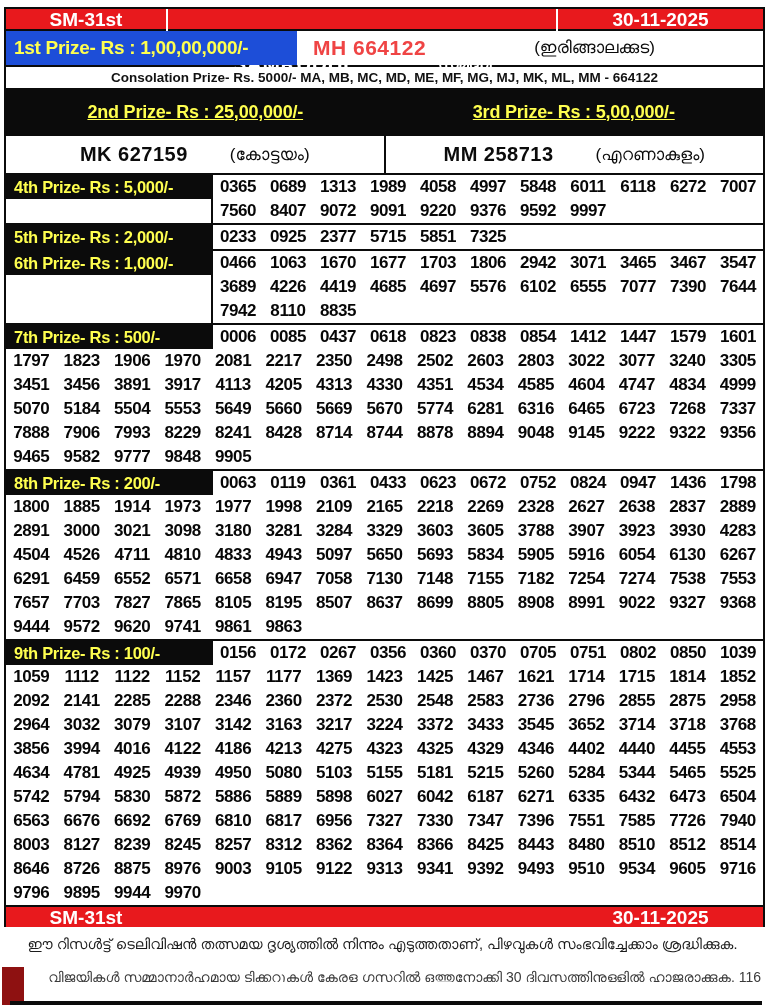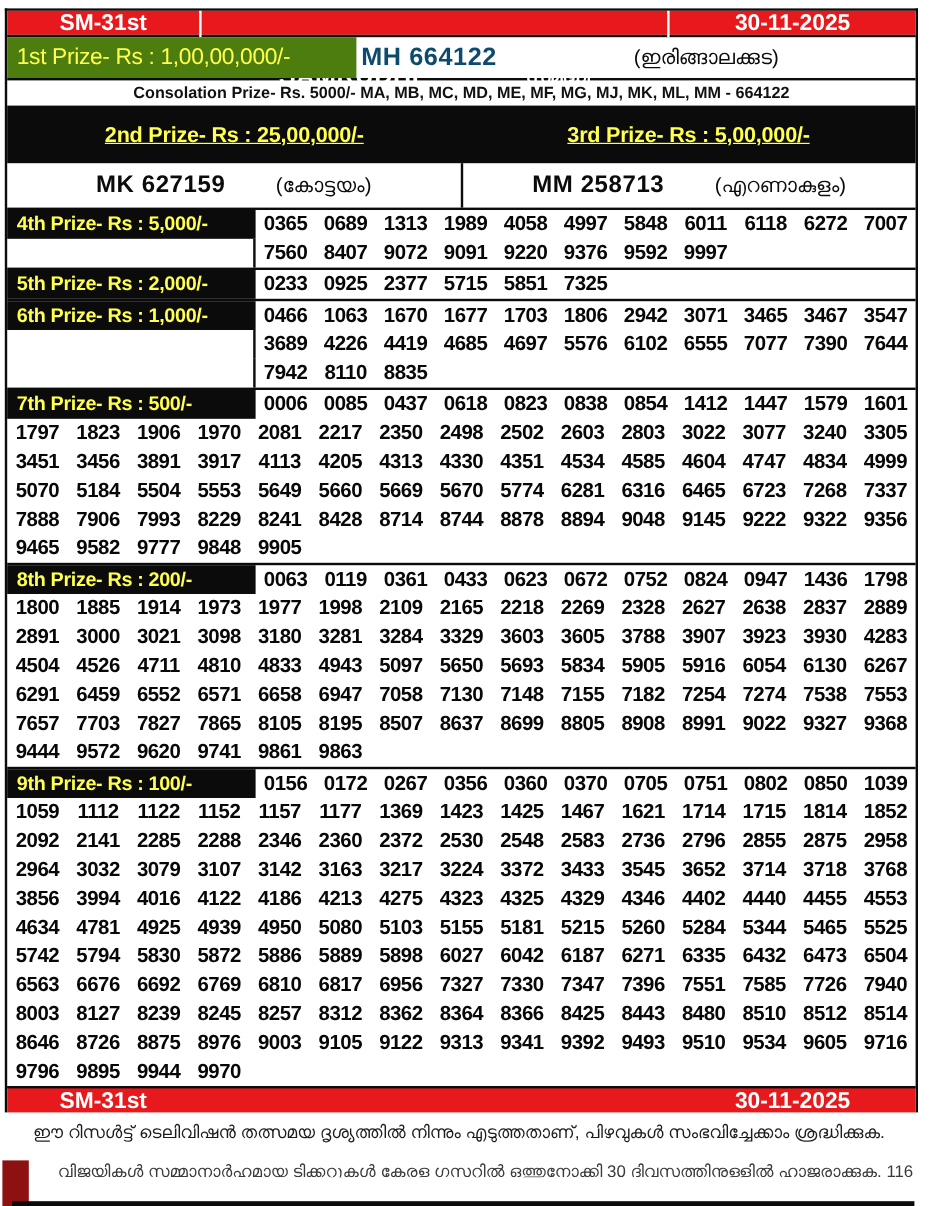--- a/index.html
+++ b/index.html
@@ -20,25 +20,25 @@
   .hdr-code{width:160px;border-right:2px solid #ffffff;font-size:19px;font-weight:bold;}
   .hdr-mid{flex:1;justify-content:space-around !important;padding:0 20px;margin-top:43px;}
   .hdr-name{font-size:21px;font-weight:bold;letter-spacing:.5px;}
   .hdr-name-ml{font-size:16px;font-weight:bold;}
   .hdr-date{width:205px;border-left:2px solid #ffffff;font-size:19px;font-weight:bold;}
   .footbar .hdr-code,.footbar .hdr-date{border:none;}
   .footbar{border-top:2px solid #0b0b0b;}
   
   .row-first{display:flex;height:34px;border-top:2px solid #0b0b0b;align-items:stretch;}
   .first-label{
-    width:283px;background:#4d7c0f;color:#ffff4f;font-size:19px;font-weight:normal;
+    width:283px;background:#1d4ed8;color:#ffff4f;font-size:19px;font-weight:bold;
     display:flex;align-items:center;padding-left:8px;letter-spacing:-0.3px;
   }
   .first-ticket-area{flex:1;display:flex;align-items:center;}
-  .first-ticket{font-size:21px;font-weight:bold;color:#0c4a6e;margin-left:4px;letter-spacing:.5px;text-align:center;}
+  .first-ticket{font-size:21px;font-weight:bold;color:#ef4444;margin-left:16px;letter-spacing:.5px;text-align:center;}
   .first-loc{flex:1;text-align:center;font-size:17px;color:#0b0b0b;}
   
   .row-consolation{
     height:21px;border-top:2px solid #0b0b0b;display:flex;align-items:center;justify-content:center;
     font-size:13.5px;font-weight:600;color:#111111;
   }
   
   .row-23{display:flex;height:48px;background:#0b0b0b;color:#ffff4f;}
   .row-23 .half{flex:1;display:flex;align-items:center;justify-content:center;
     font-size:18px;font-weight:bold;text-decoration:underline;letter-spacing:-0.2px;}

